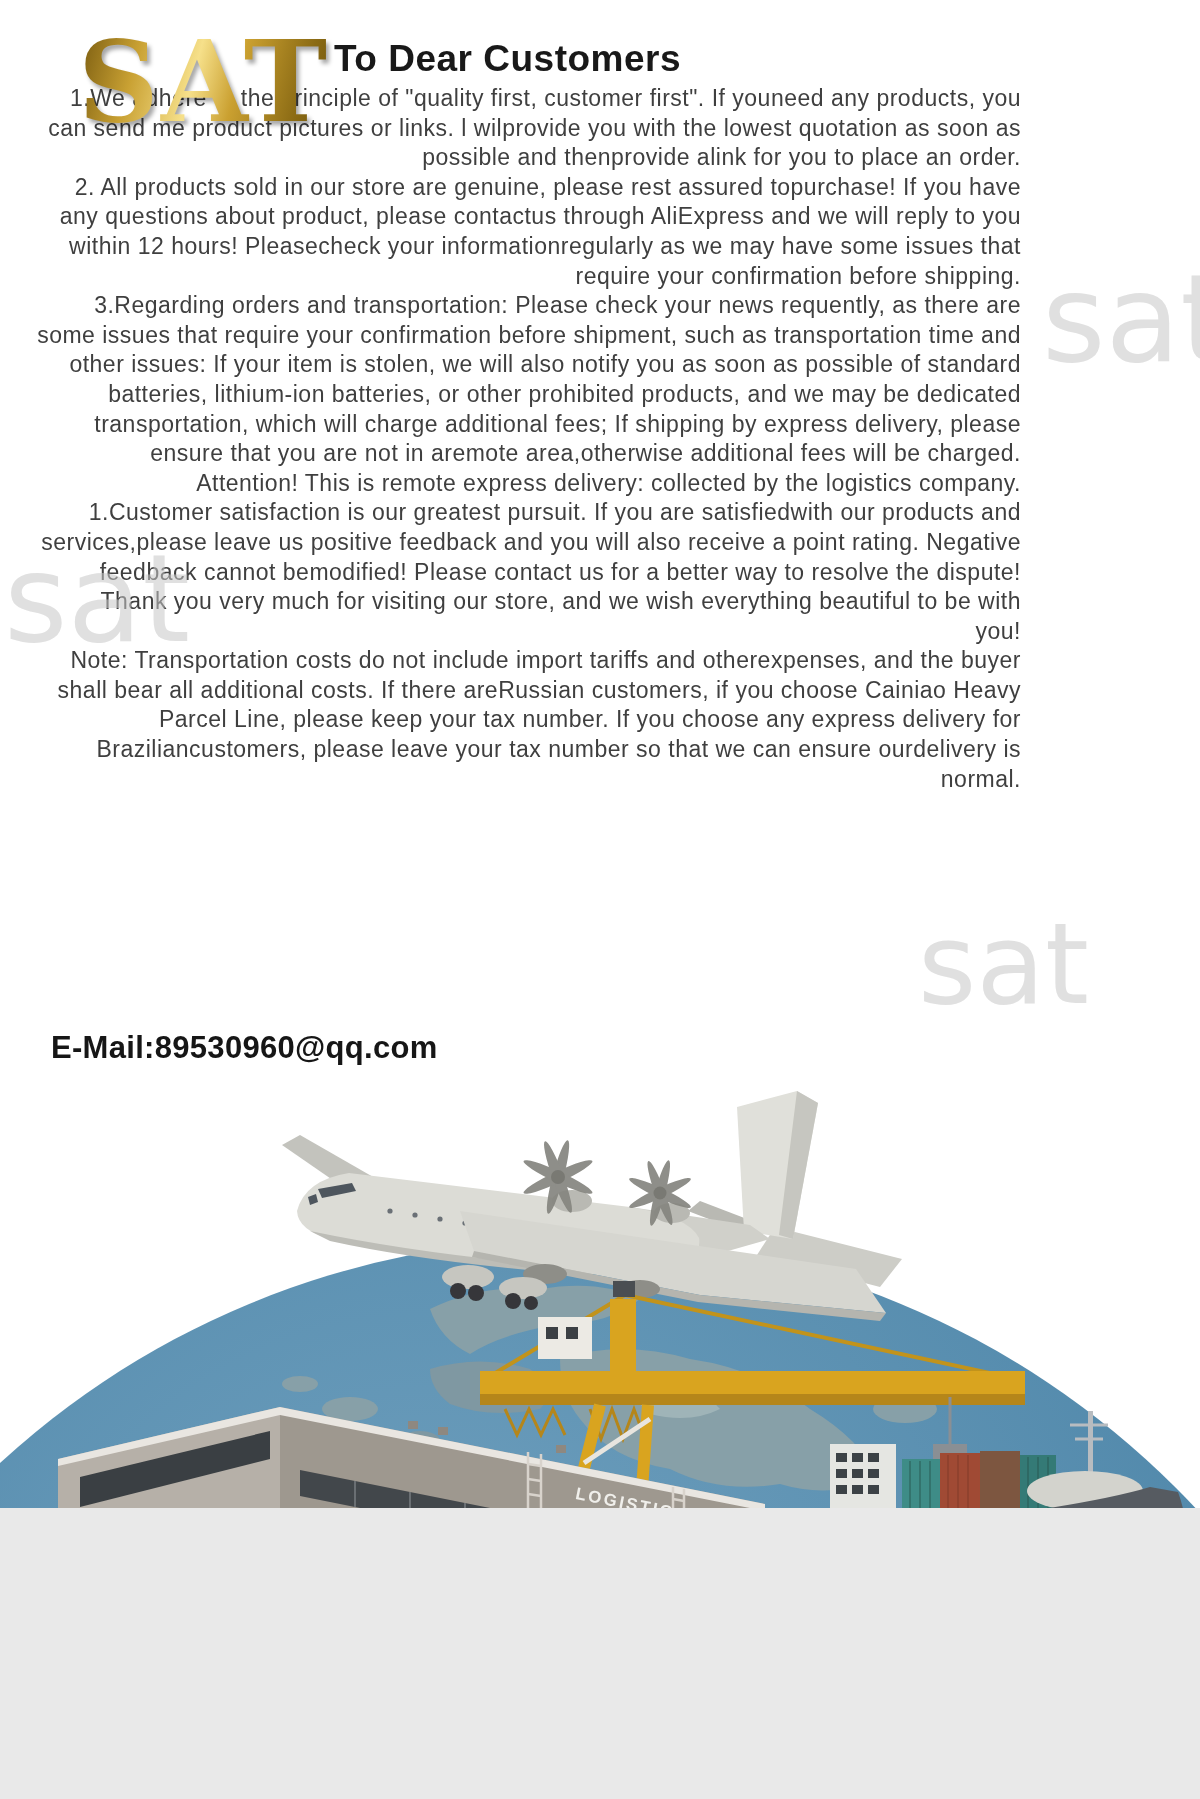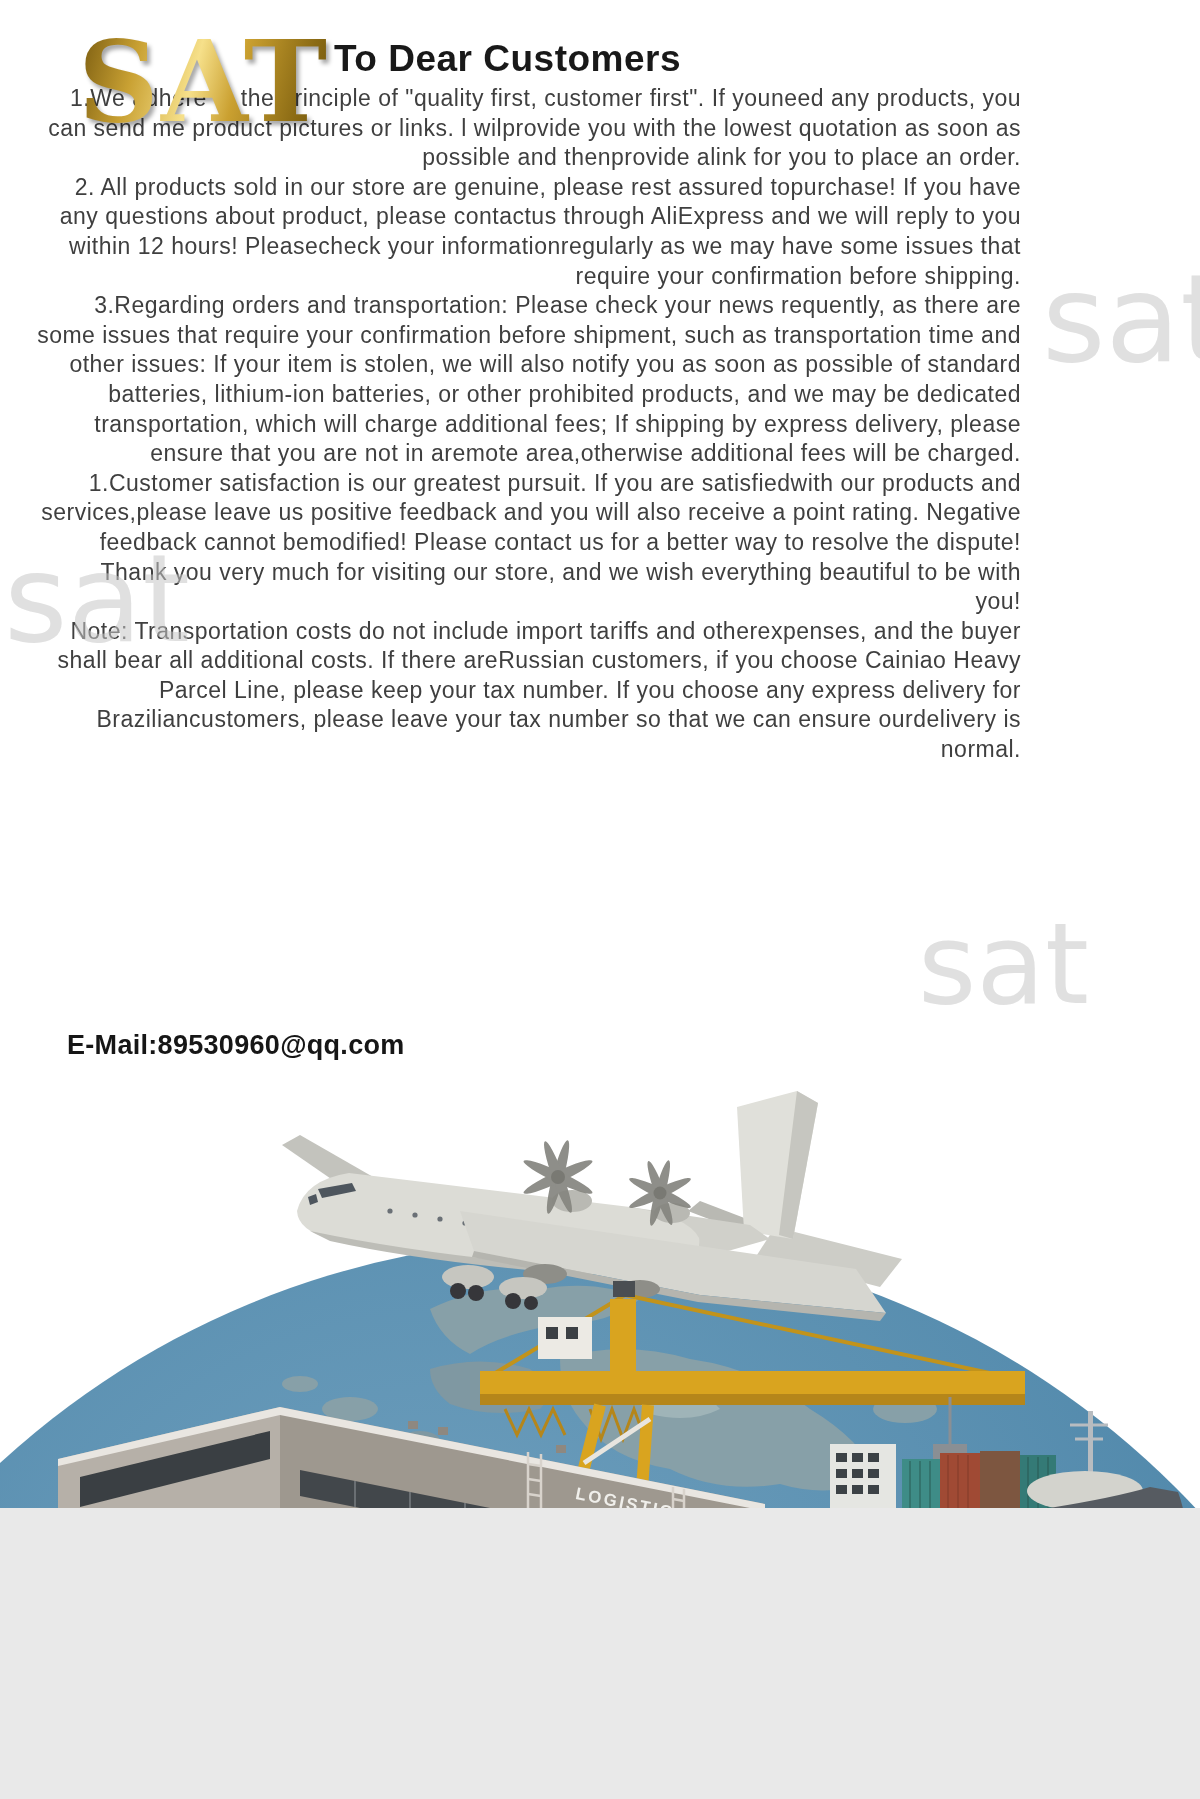--- a/index.html
+++ b/index.html
@@ -30,22 +30,22 @@
     z-index:2;
   }
   .body-text{
     position:absolute;left:33px;top:84px;width:988px;
     font-size:23px;line-height:29.6px;letter-spacing:0.5px;
     color:var(--body-text,#3f3f3f);
     z-index:2;
   }
   .body-text p{margin:0;text-indent:20px;}
   .contact{
-    position:absolute;left:67px;
-    font-size:27px;font-weight:700;letter-spacing:0.3px;
+    position:absolute;left:51px;
+    font-size:31px;font-weight:700;letter-spacing:0.3px;
     color:#161616;z-index:2;
   }
   .contact.email{top:1030px;}
   .contact.whatsapp{top:1088px;}
   .sat-watermark{
     position:absolute;
     font-family:"DejaVu Sans", sans-serif;
     font-size:122px;font-weight:400;line-height:1;
     color:var(--watermark-gray,#c7c7c7);
     opacity:0.55;z-index:4;pointer-events:none;
@@ -64,20 +64,21 @@
   <div class="page-title">To Dear Customers</div>
 
   <div class="sat-watermark wm1">sat</div>
   <div class="sat-watermark wm2">sat</div>
   <div class="sat-watermark wm3">sat</div>
 
   <div class="body-text">
     <p>1.We adhere to the principle of "quality first, customer first". If youneed any products, you can send me product pictures or links. l wilprovide you with the lowest quotation as soon as possible and thenprovide alink for you to place an order.</p>
     <p>2. All products sold in our store are genuine, please rest assured topurchase! If you have any questions about product, please contactus through AliExpress and we will reply to you within 12 hours! Pleasecheck your informationregularly as we may have some issues that require your confirmation before shipping.</p>
     <p>3.Regarding orders and transportation: Please check your news requently, as there are some issues that require your confirmation before shipment, such as transportation time and other issues: If your item is stolen, we will also notify you as soon as possible of standard batteries, lithium-ion batteries, or other prohibited products, and we may be dedicated transportation, which will charge additional fees;  If shipping by express delivery, please ensure that you are not in aremote area,otherwise additional fees will be charged.</p>
+    <p>Attention! This is remote express delivery: collected by the logistics company.</p>
     <p>1.Customer satisfaction is our greatest pursuit. If you are satisfiedwith our products and services,please leave us positive feedback and you will also receive a point rating. Negative feedback cannot bemodified! Please contact us for a better way to resolve the dispute!</p>
     <p>Thank you very much for visiting our store, and we wish everything beautiful to be with you!</p>
     <p>Note: Transportation costs do not include import tariffs and otherexpenses, and the buyer shall bear all additional costs. If there areRussian customers, if you choose Cainiao Heavy Parcel Line, please keep your tax number. If you choose any express delivery for Braziliancustomers, please leave your tax number so that we can ensure ourdelivery is normal.</p>
   </div>
 
   <div class="contact email">E-Mail:89530960@qq.com</div>
 
   <svg class="illustration" width="1200" height="860" viewBox="0 0 1200 860">
     <defs>
       <radialGradient id="gGlobe" cx="0.42" cy="0.30" r="0.85">

